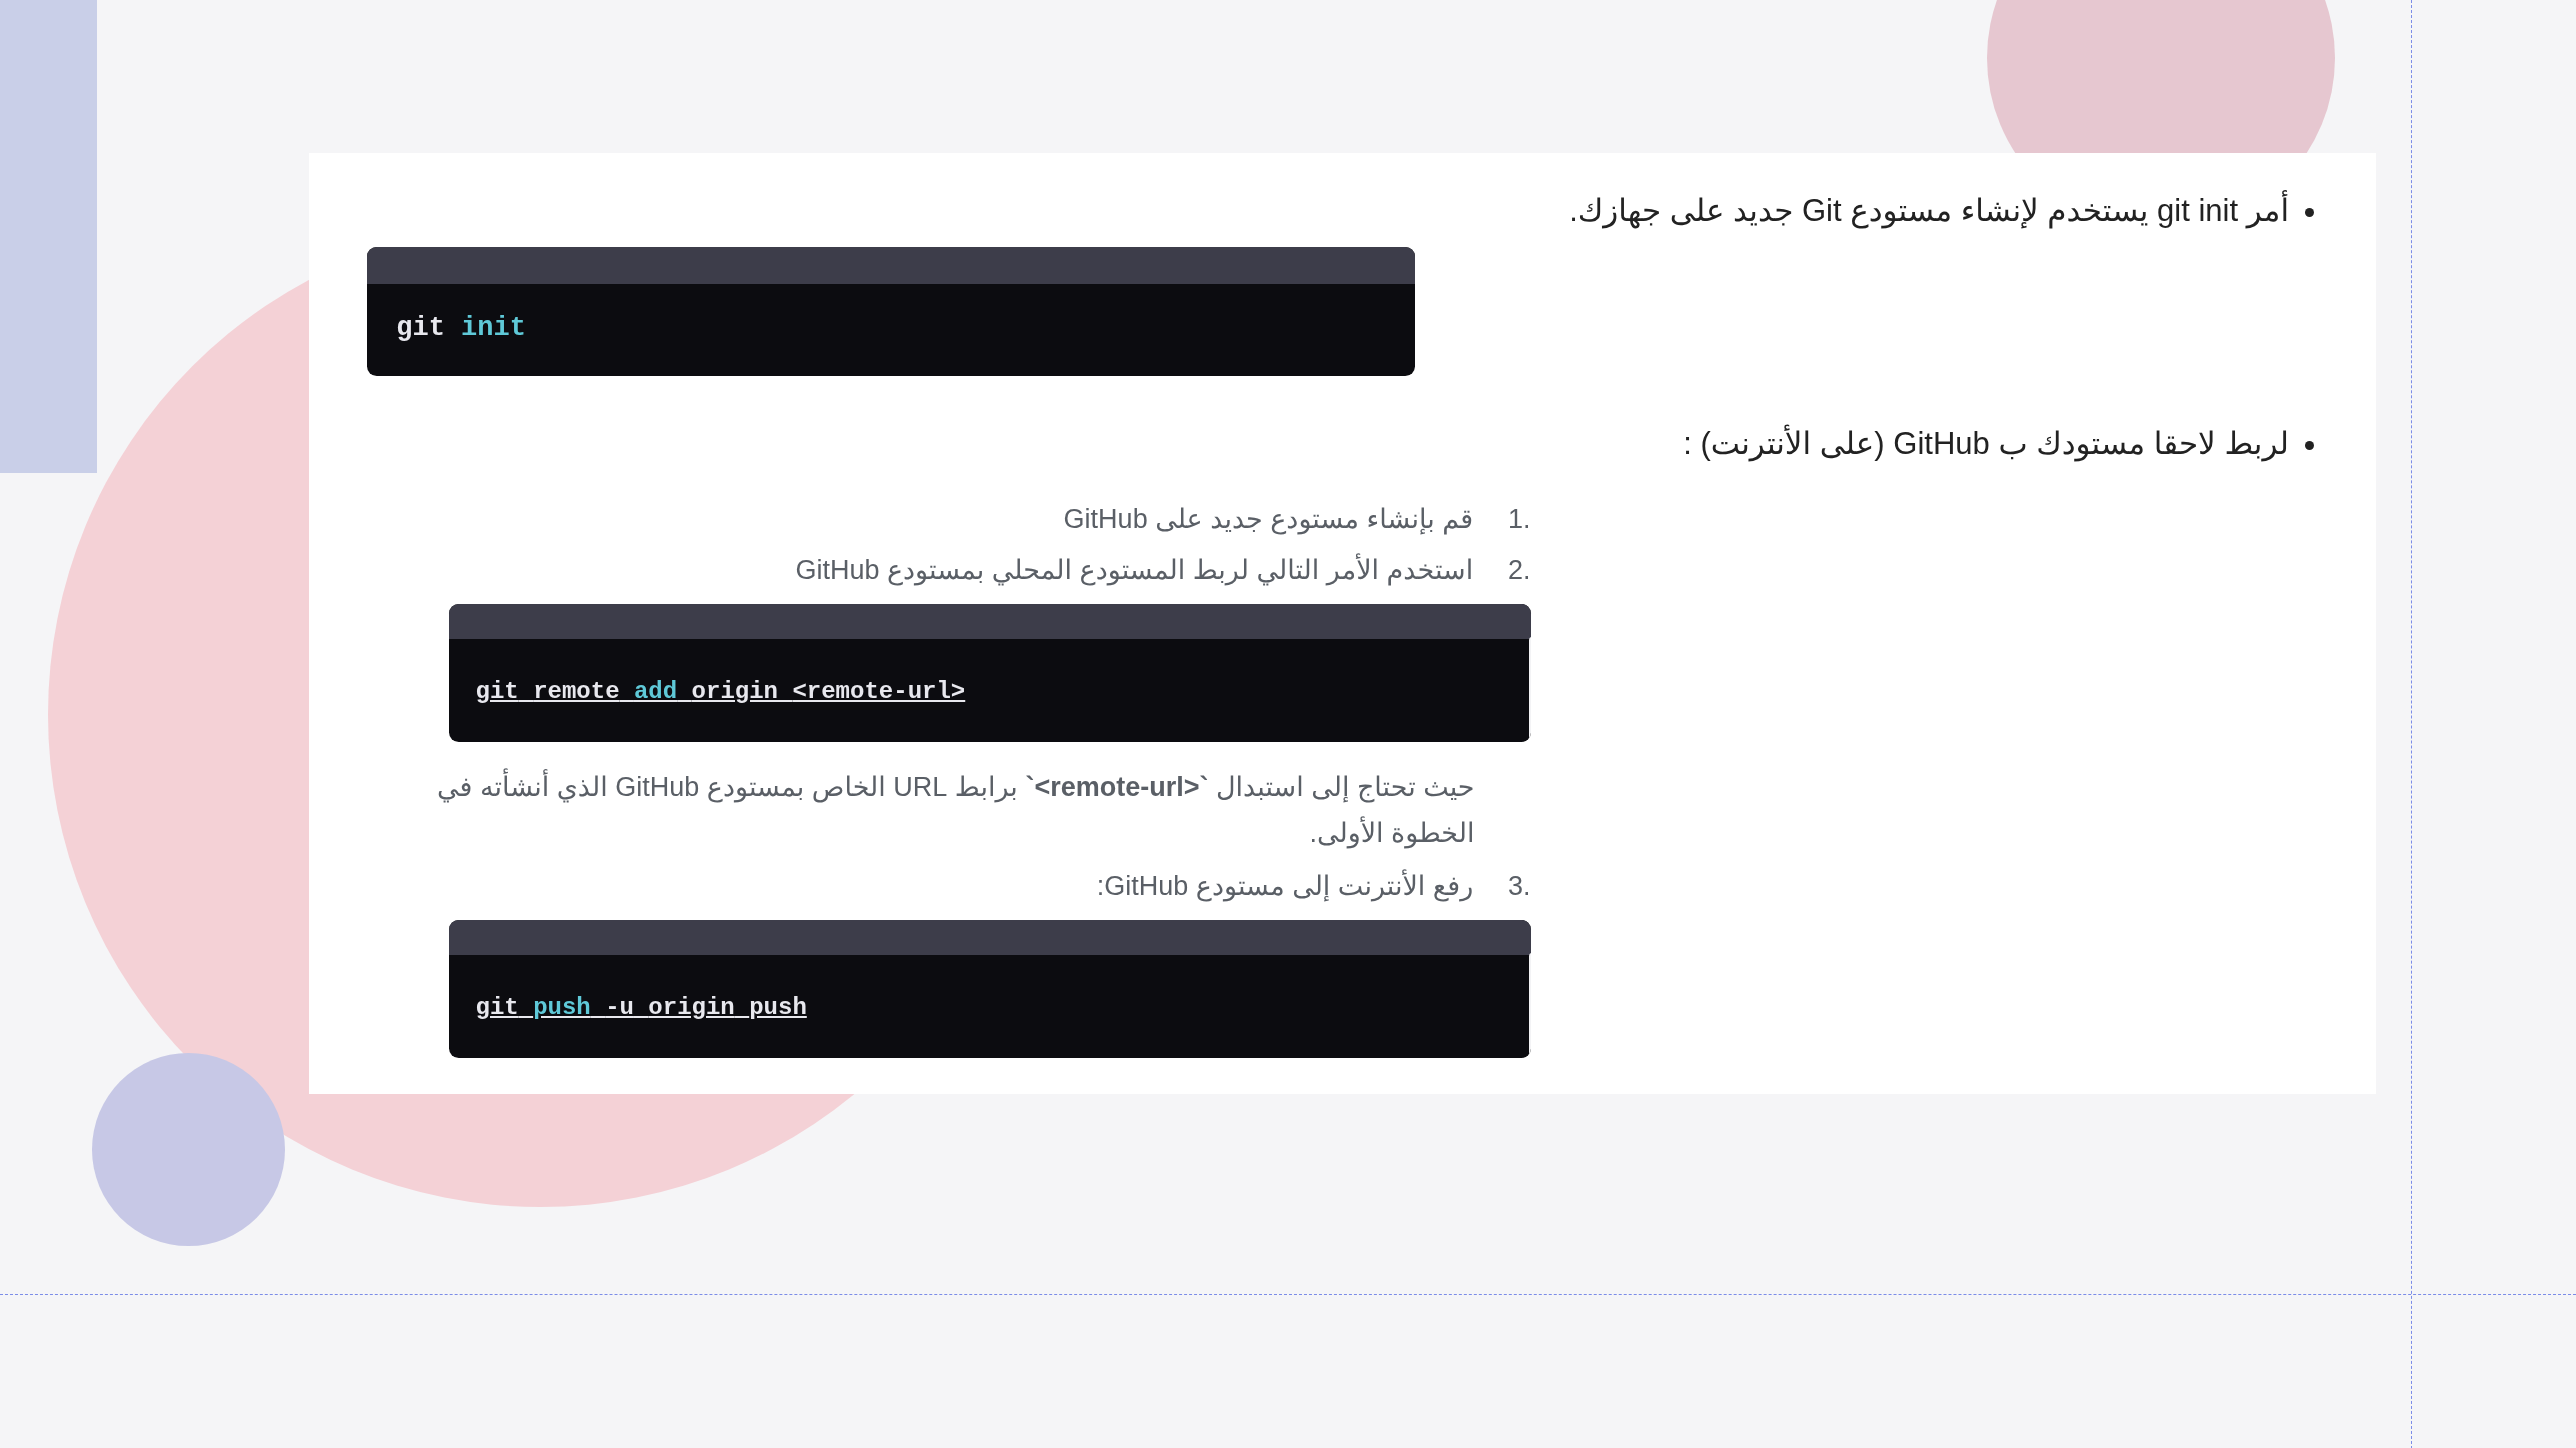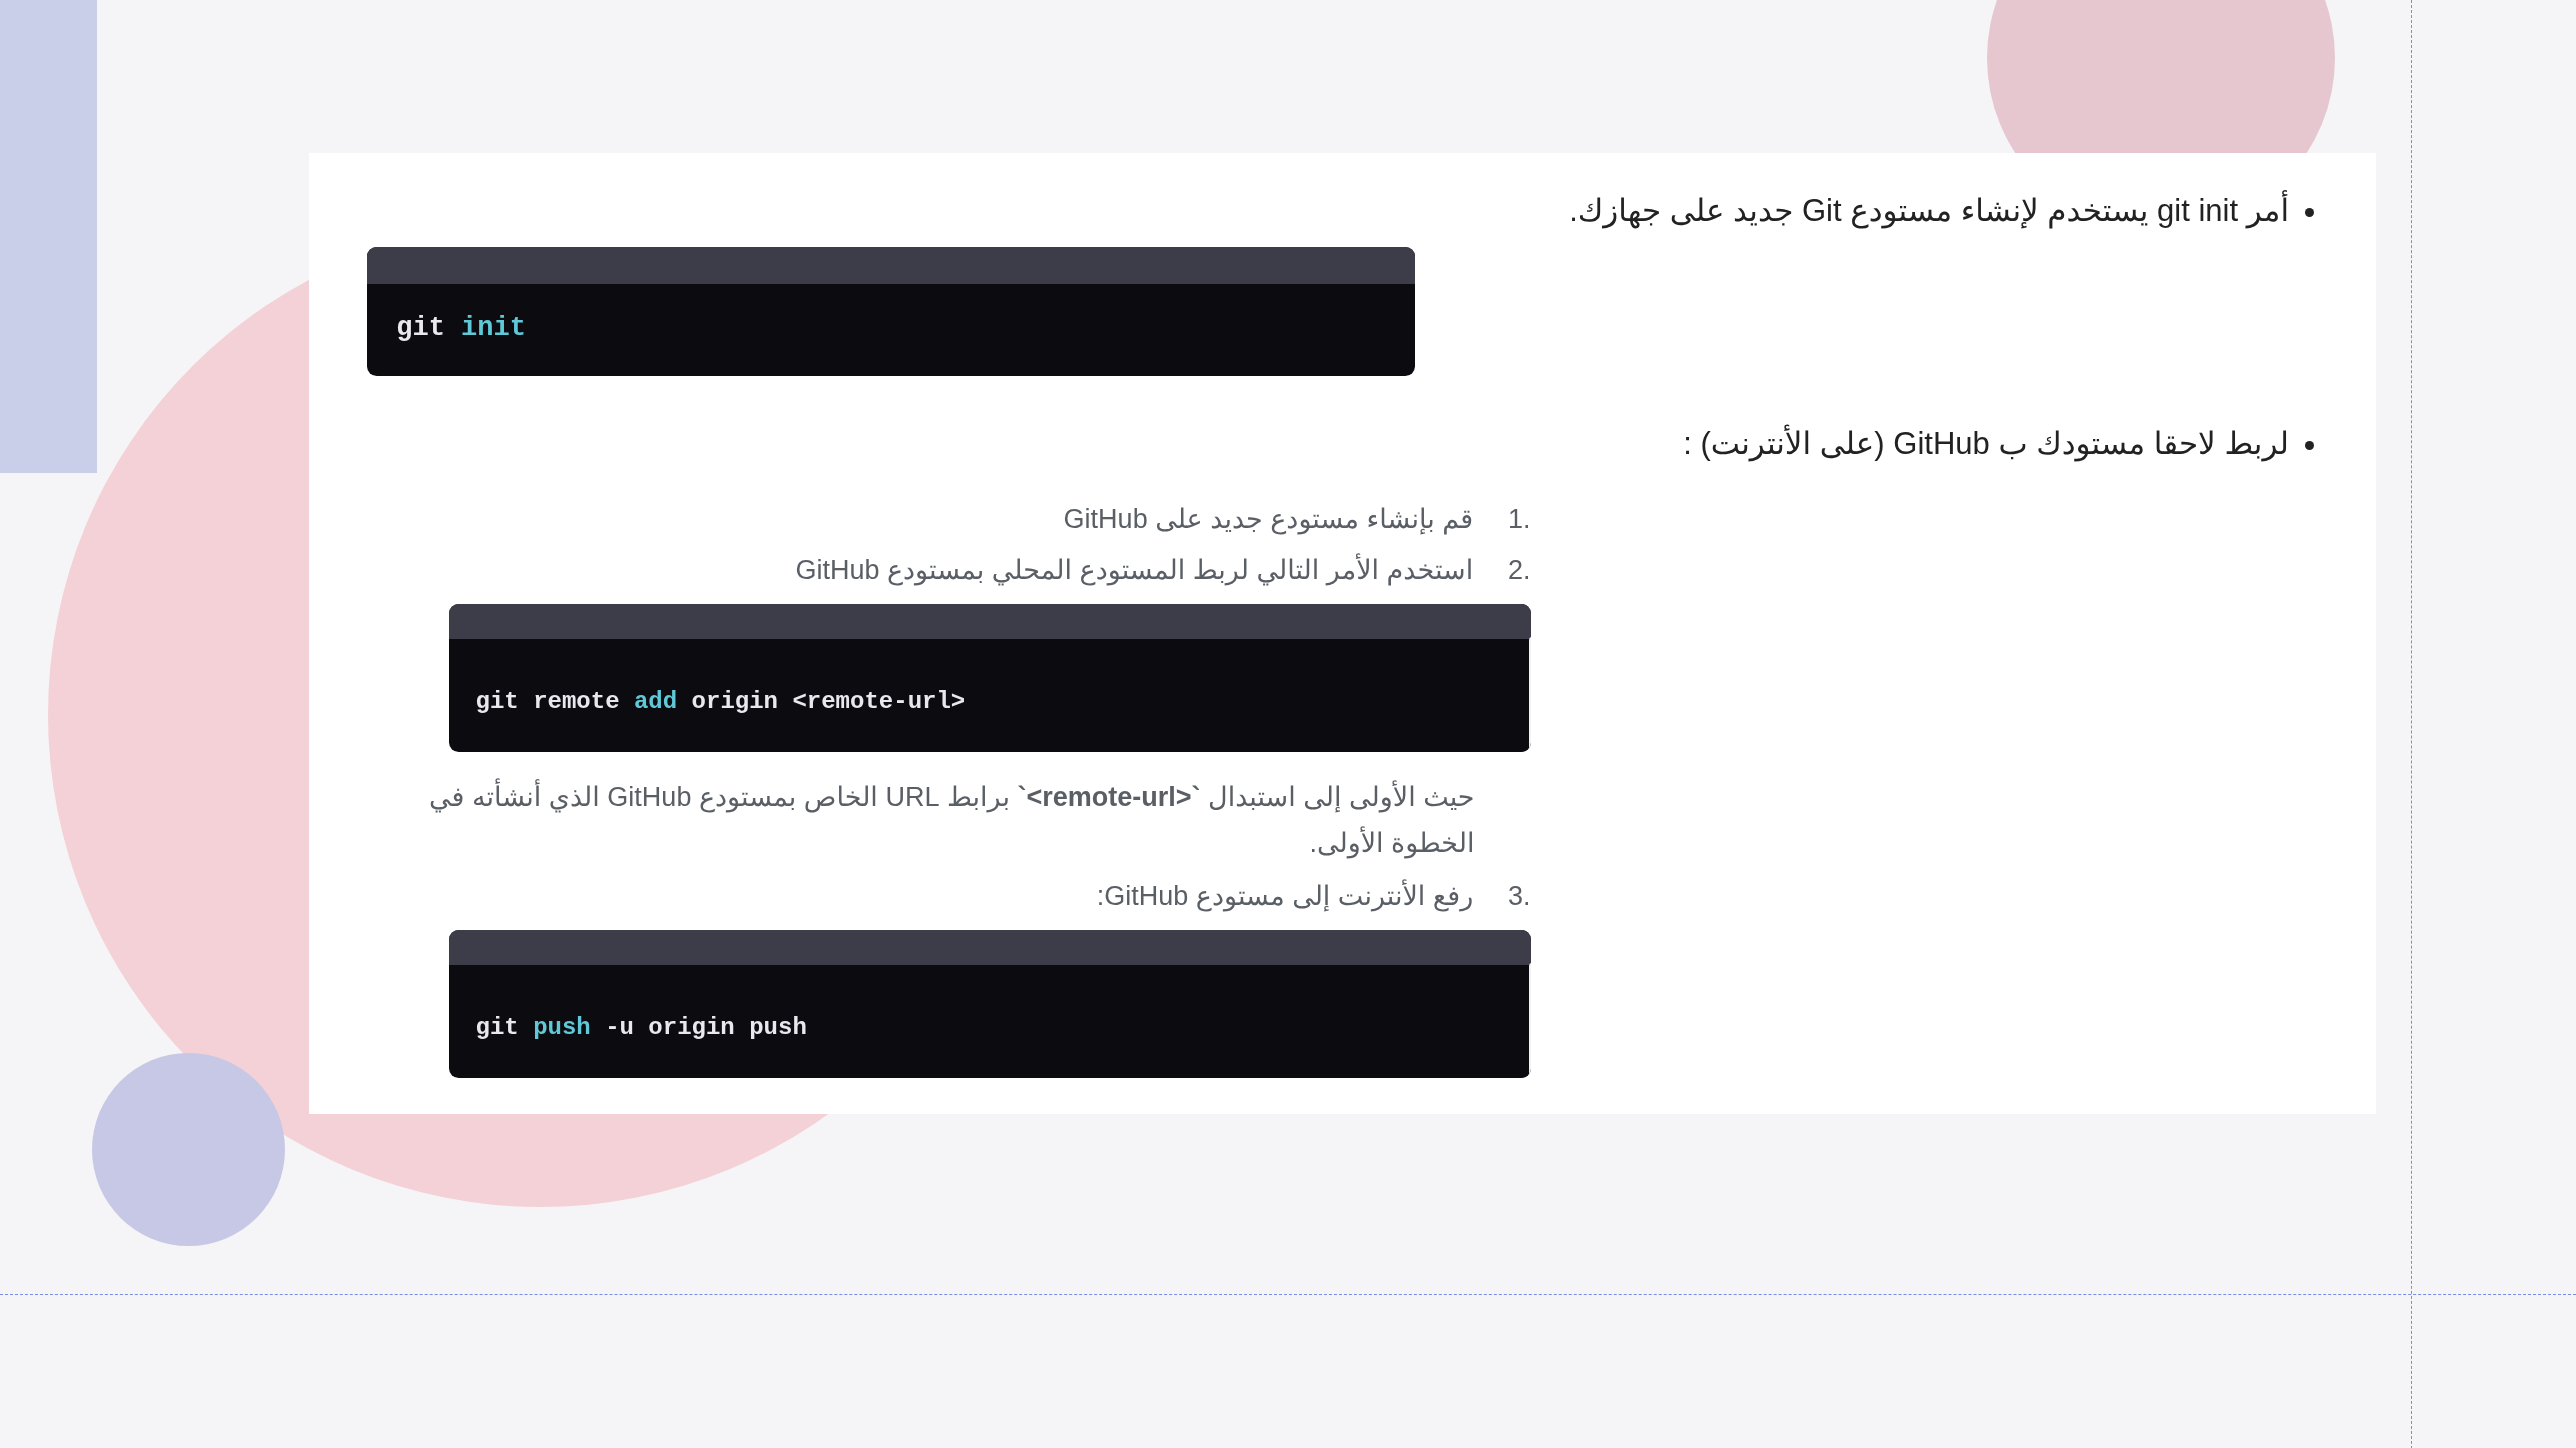--- a/index.html
+++ b/index.html
@@ -154,25 +154,26 @@
       overflow: hidden;
       margin: 9.7px 0 23px 0;
       margin-right: 0;
       width: 1082px;
     }
     .instructions .inline-code-window .titlebar {
       height: 35px;
       background: #3d3d4a;
     }
     .instructions .inline-code-window pre {
-      padding: 43px 27px 29px 27px;
+      padding: 33px 27px 29px 27px;
       font-family: "SFMono-Regular", Consolas, "Liberation Mono", Menlo, monospace;
       font-size: 24px;
       color: #e8e8ee;
       font-weight: 600;
+      text-decoration: underline;
     }
 
     .inline-mono {
       font-family: Liberation Sans, sans-serif;
       font-weight: 700;
       direction: ltr;
       unicode-bidi: embed;
       text-align: right;
     }
 
@@ -230,21 +231,21 @@
       <span class="num">2.</span>
       <span>استخدم الأمر التالي لربط المستودع المحلي بمستودع GitHub</span>
     </div>
 
     <div class="inline-code-window">
       <div class="titlebar"></div>
       <pre><span class="kw-cmd">git</span> <span class="kw-sub">remote</span> <span class="kw-cyan">add</span> <span class="kw-arg">origin</span> <span class="kw-placeholder">&lt;remote-url&gt;</span></pre>
     </div>
 
     <span class="subtext">
-      <span>حيث الأولى إلى استبدال </span>
+      <span>حيث تحتاج إلى استبدال </span>
       <span class="inline-mono">`&lt;remote-url&gt;`</span>
       <span> برابط URL الخاص بمستودع GitHub الذي أنشأته في الخطوة الأولى.</span>
     </span>
 
     <div class="step" style="margin-top:7.7px">
       <span class="num">3.</span>
       <span>رفع الأنترنت إلى مستودع GitHub:</span>
     </div>
 
 

